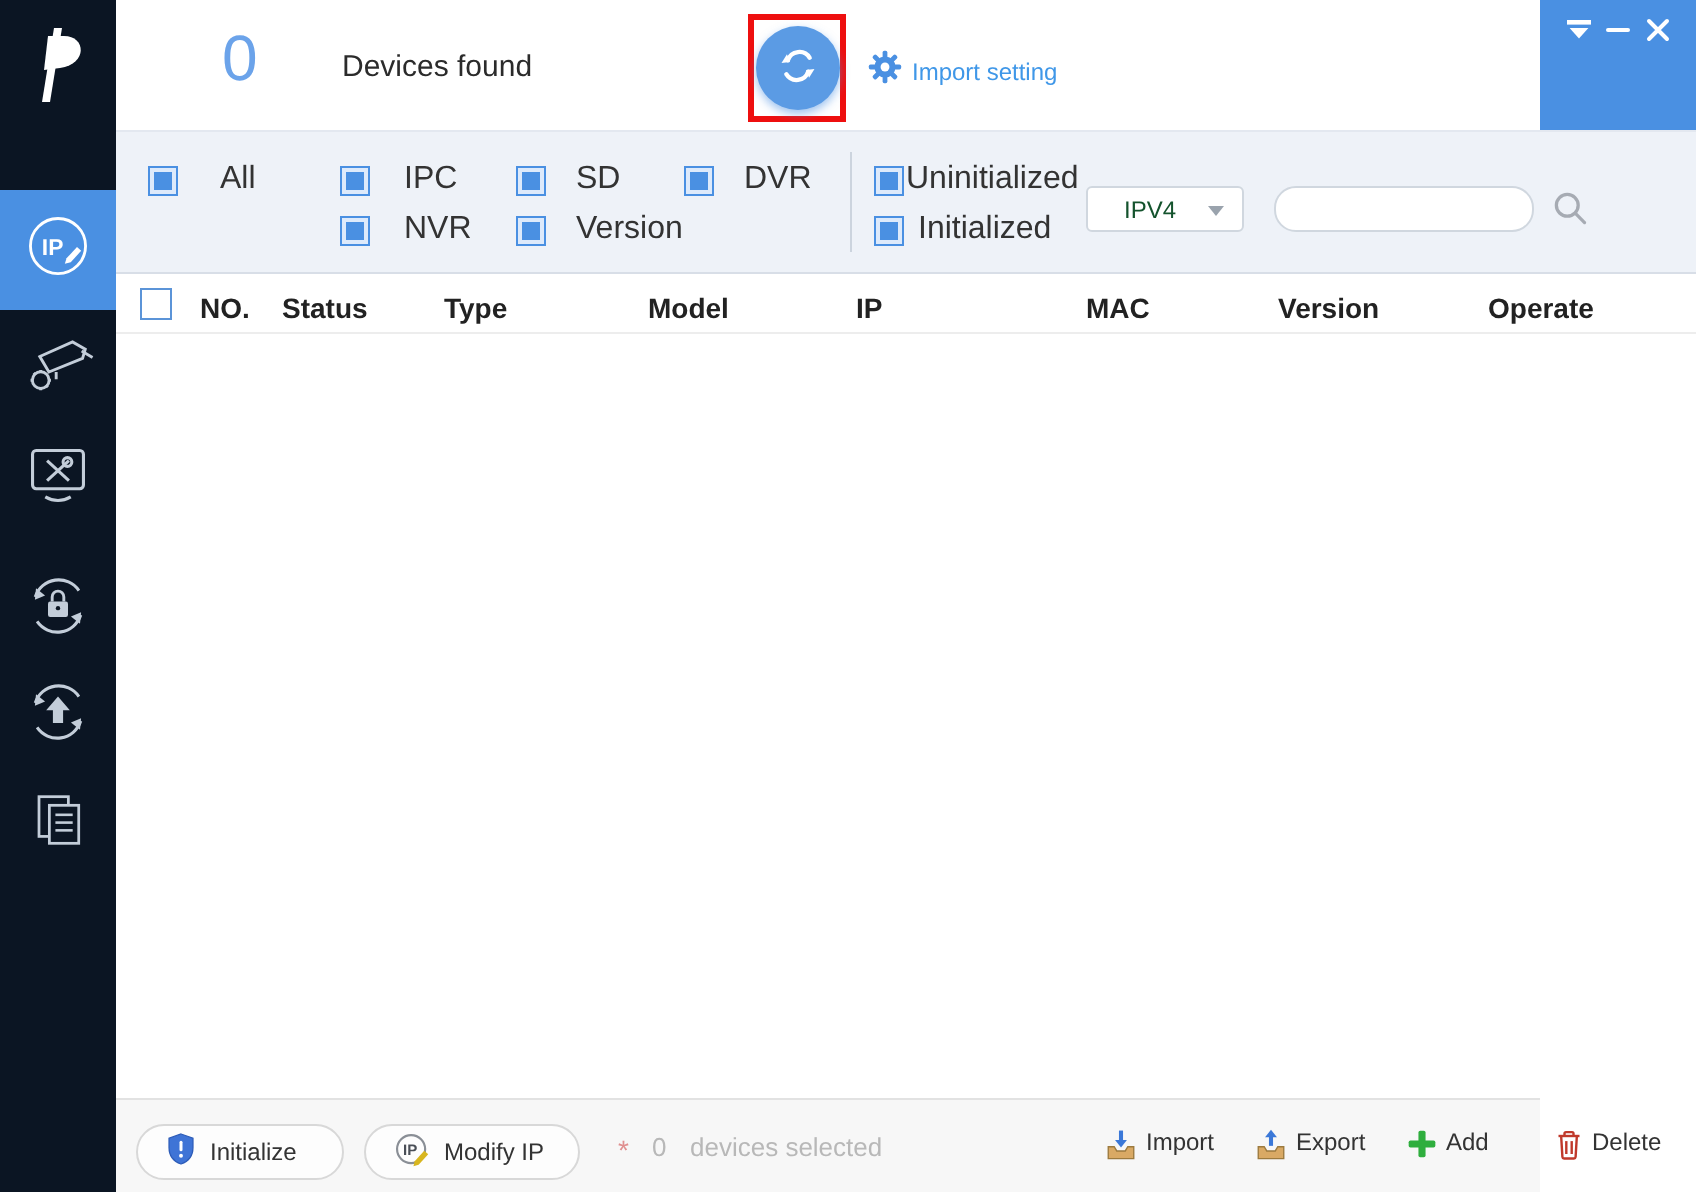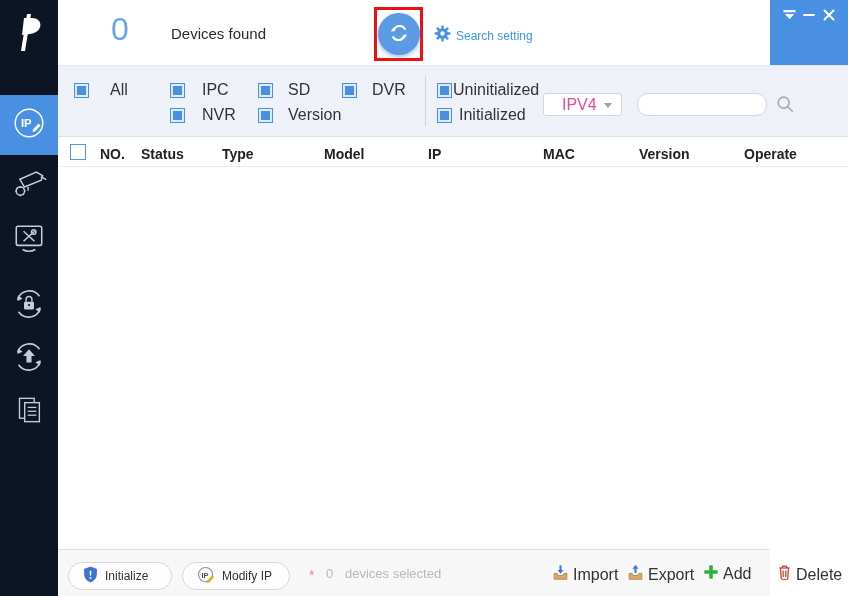--- a/index.html
+++ b/index.html
@@ -29,38 +29,38 @@
 
   
   .filter-bar { position:absolute; left:58px; top:65px; width:790px; height:72px; background:#eef2f8; border-top:1px solid #e3e8f0; border-bottom:1px solid #d8dee7; }
   .filter-item { position:absolute; display:flex; align-items:center; cursor:pointer; }
   .filter-item .lbl { font-size:16px; color:#333; }
   .cb { width:15px; height:15px; border:1px solid #4a90e2; background:#ddeafb; display:inline-flex; align-items:center; justify-content:center; flex:none; }
   .cb .cb-fill { width:9px; height:9px; background:#4a90e2; }
   .cb.unchecked { width:16px; height:16px; background:#fff; border-color:#5b94d8; }
   .v-divider { position:absolute; left:367px; top:10px; width:1px; height:50px; background:#ccd4de; }
   .ipver-select { position:absolute; left:485px; top:27px; width:79px; height:23px; background:#fff; border:1px solid #d0d7df; border-radius:3px; display:flex; align-items:center; cursor:pointer; }
-  .ipver-select .val { font-size:16px; color:#ec4899; margin-left:18px; }
+  .ipver-select .val { font-size:12px; color:#14532d; margin-left:18px; }
   .chevron-down { position:absolute; right:9px; top:9px; width:0; height:0; border-left:4px solid transparent; border-right:4px solid transparent; border-top:5px solid #9aa3ad; }
   .search-input { position:absolute; left:579px; top:27px; width:130px; height:23px; border:1px solid #d0d7df; border-radius:11px; background:#fff; padding:0 10px; font-size:12px; color:#333; outline:none; }
   .magnifier { position:absolute; left:717px; top:28px; cursor:pointer; }
 
   
   .table-head { position:absolute; left:58px; top:137px; width:790px; height:30px; background:#fff; border-bottom:1px solid #ededed; }
   .table-head .cb { position:absolute; left:12px; top:7px; }
   .th { position:absolute; top:9px; font-size:14px; font-weight:bold; color:#222; cursor:default; }
   .table-body { position:absolute; left:58px; top:167px; width:790px; height:382px; background:#fff; }
 
   
   .footer { position:absolute; left:58px; top:549px; width:712px; height:47px; background:#f7f7f7; border-top:1px solid #e2e2e2; }
   .f-btn { position:absolute; top:12px; height:28px; background:#fdfdfd; border:1px solid #d8d8d8; border-radius:14px; display:flex; align-items:center; gap:7px; padding:0 14px; font-size:12px; color:#333; cursor:pointer; font-family:"Liberation Sans",sans-serif; }
   .star { position:absolute; left:251px; top:17px; color:#e09090; font-size:14px; }
   .sel-count { position:absolute; left:268px; top:16px; color:#b8b8b8; font-size:13px; }
   .sel-label { position:absolute; left:287px; top:16px; color:#b8b8b8; font-size:13px; }
-  .f-link { position:absolute; top:14px; display:flex; align-items:center; gap:4px; font-size:16px; color:#333; cursor:pointer; }
+  .f-link { position:absolute; top:14px; display:flex; align-items:flex-start; gap:4px; font-size:12px; color:#333; cursor:pointer; }
 </style>
 </head>
 <body>
 
 <div class="app">
 
   <aside class="sidebar">
     <div class="logo">
       <svg width="34" height="42" viewBox="0 0 34 42">
         <path d="M12 5 L20 5 C31 5 32 19 18 21 L10 22 Z" fill="#fff"></path>
@@ -175,21 +175,21 @@
         <g fill="#4a90e2">
           <rect x="8.6" y="0.5" width="2.8" height="19" rx="1"></rect>
           <rect x="8.6" y="0.5" width="2.8" height="19" rx="1" transform="rotate(45 10 10)"></rect>
           <rect x="8.6" y="0.5" width="2.8" height="19" rx="1" transform="rotate(90 10 10)"></rect>
           <rect x="8.6" y="0.5" width="2.8" height="19" rx="1" transform="rotate(135 10 10)"></rect>
           <circle cx="10" cy="10" r="6.2"></circle>
         </g>
         <circle cx="10" cy="10" r="2.6" fill="#fff"></circle>
       </svg>
     </span>
-    <a class="search-setting">Search setting</a>
+    <a class="search-setting">Import setting</a>
   </header>
 
   <div class="titlebar">
     <div class="controls">
       <span class="tb-icon">
         <svg width="13" height="10" viewBox="0 0 13 10">
           <rect x="0.5" y="0" width="12" height="2.3" fill="#fff"></rect>
           <path d="M1.8 4 H11.2 L6.5 9.2 Z" fill="#fff"></path>
         </svg>
       </span>

